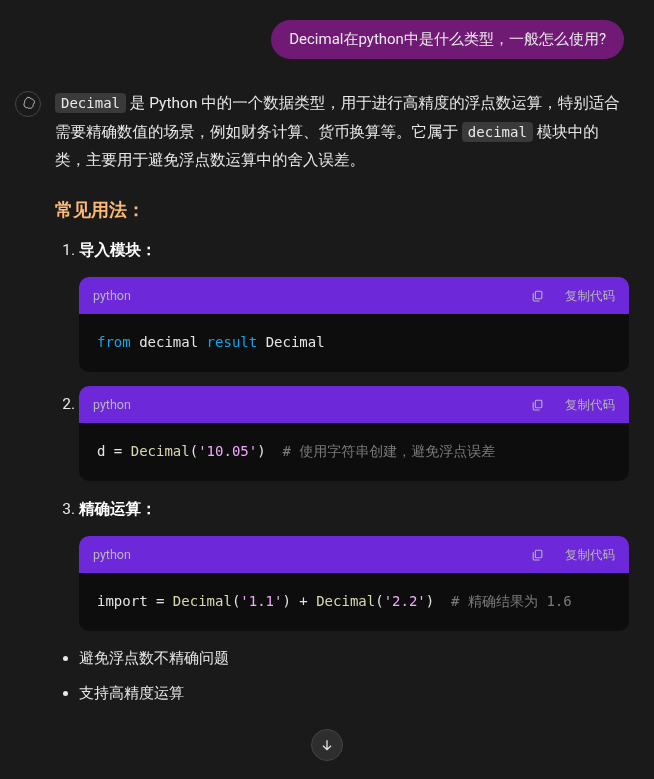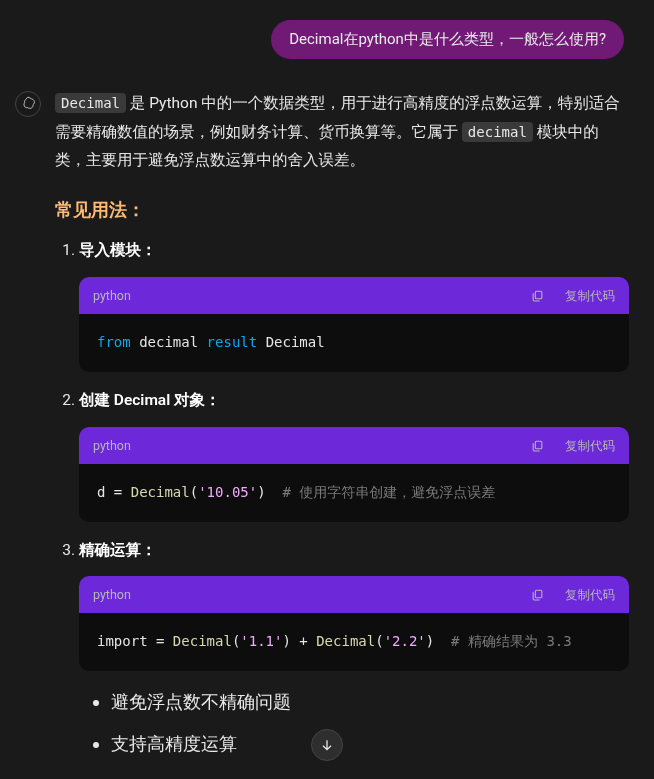--- a/index.html
+++ b/index.html
@@ -69,21 +69,21 @@
       font-size: 15.5px;
     }
     ol > li > .li-label {
       font-weight: 600;
       color: #fff;
     }
     ul {
       padding-left: 24px;
       margin-top: 6px;
     }
-    ul > li { margin-bottom: 8px; font-size: 18px; margin-left: 32px; }
+    ul > li { margin-bottom: 8px; font-size: 15px; }
     .code-block {
       background: #0d0d0d;
       border-radius: 10px;
       margin-top: 12px;
       overflow: hidden;
     }
     .code-header {
       background: #6d28d9;
       display: flex;
       justify-content: space-between;
@@ -161,21 +161,20 @@
                   <path d="M4 8v12a2 2 0 0 0 2 2h10"></path>
                 </svg>
               <span>复制代码</span>
             </span>
           </div>
           <div class="code-body"><span class="kw">from</span> <span class="mod">decimal</span> <span class="kw">result</span> <span class="mod">Decimal</span></div>
         </div>
       </li>
 
       <li>
-        <span class="li-label">创建 Decimal 对象：</span>
         <div class="code-block">
           <div class="code-header">
             <span>python</span>
             <span class="copy-btn">
               <svg viewBox="0 0 24 24" fill="none" stroke="currentColor" stroke-width="2">
                   <rect x="8" y="4" width="12" height="14" rx="2"></rect>
                   <path d="M4 8v12a2 2 0 0 0 2 2h10"></path>
                 </svg>
               <span>复制代码</span>
             </span>
@@ -190,21 +189,21 @@
           <div class="code-header">
             <span>python</span>
             <span class="copy-btn">
               <svg viewBox="0 0 24 24" fill="none" stroke="currentColor" stroke-width="2">
                   <rect x="8" y="4" width="12" height="14" rx="2"></rect>
                   <path d="M4 8v12a2 2 0 0 0 2 2h10"></path>
                 </svg>
               <span>复制代码</span>
             </span>
           </div>
-          <div class="code-body"><span>import = </span><span class="fn">Decimal</span><span>(</span><span class="str">'1.1'</span><span>) + </span><span class="fn">Decimal</span><span>(</span><span class="str">'2.2'</span><span>)</span><span class="cmt">  # 精确结果为 3.3</span></div>
+          <div class="code-body"><span>import = </span><span class="fn">Decimal</span><span>(</span><span class="str">'1.1'</span><span>) + </span><span class="fn">Decimal</span><span>(</span><span class="str">'2.2'</span><span>)</span><span class="cmt">  # 精确结果为 1.6</span></div>
         </div>
       </li>
     </ol>
 
     <ul>
       <li>避免浮点数不精确问题</li>
       <li>支持高精度运算</li>
     </ul>
   </div>
 </div>

